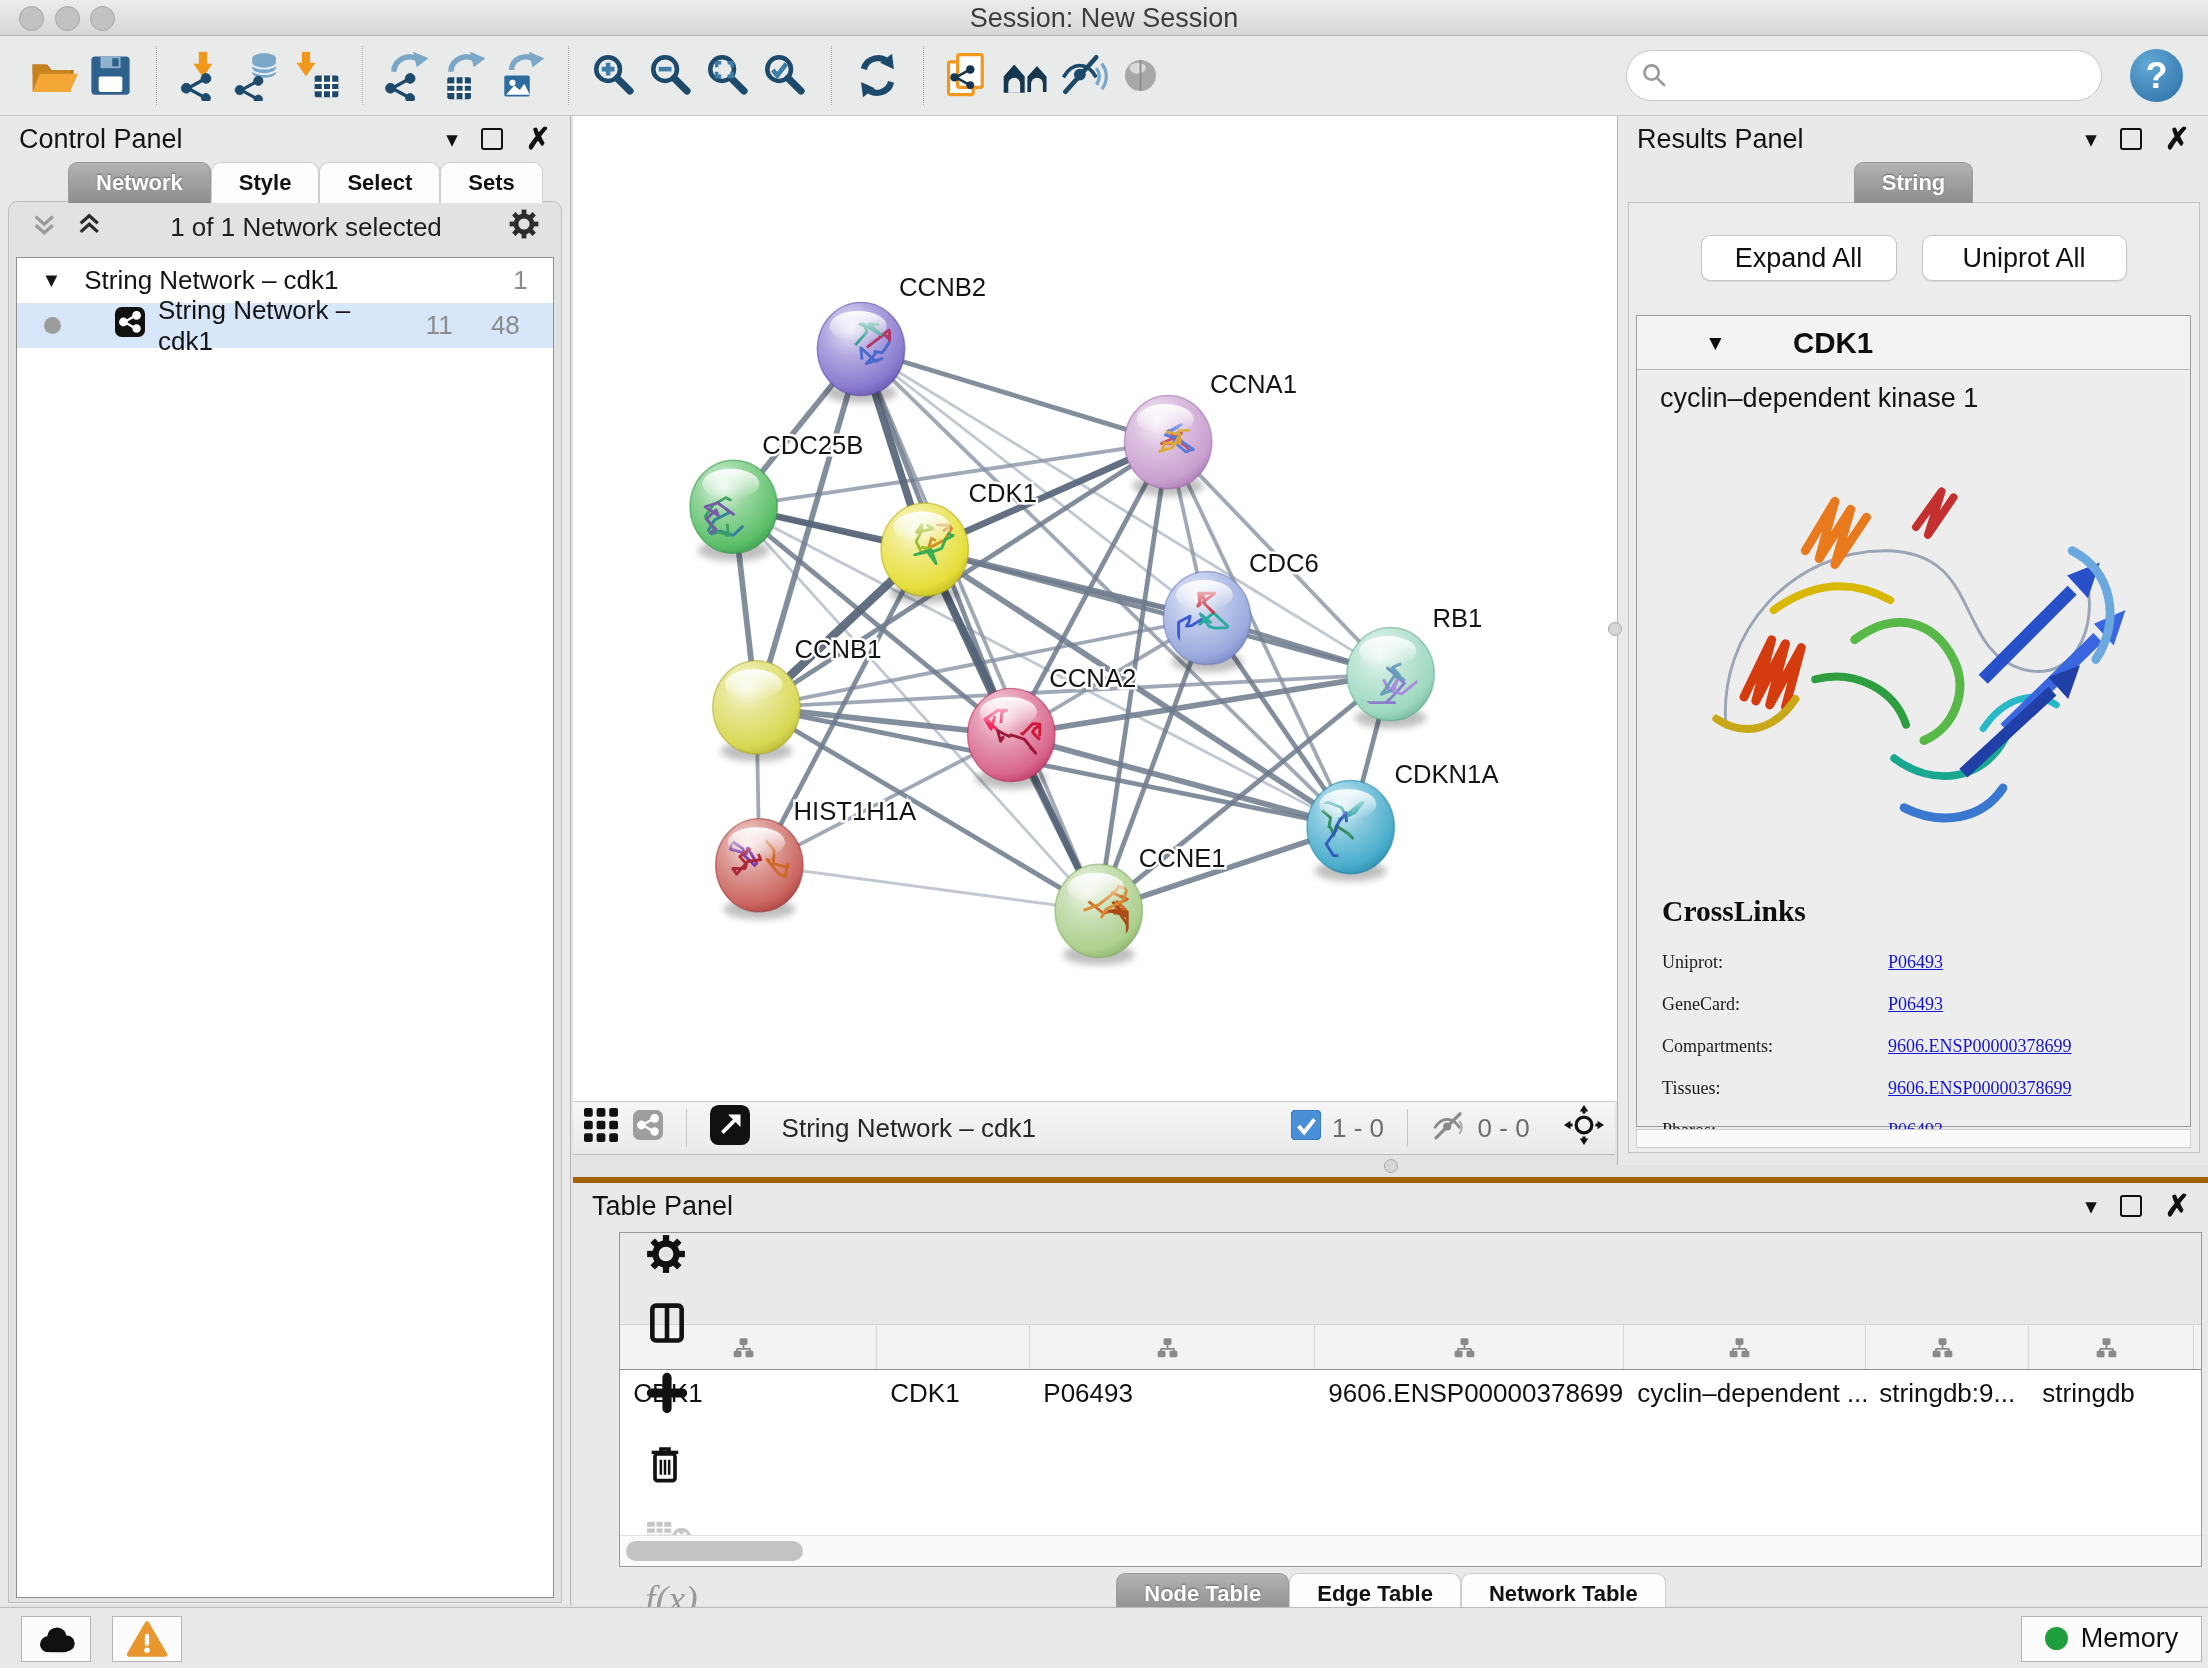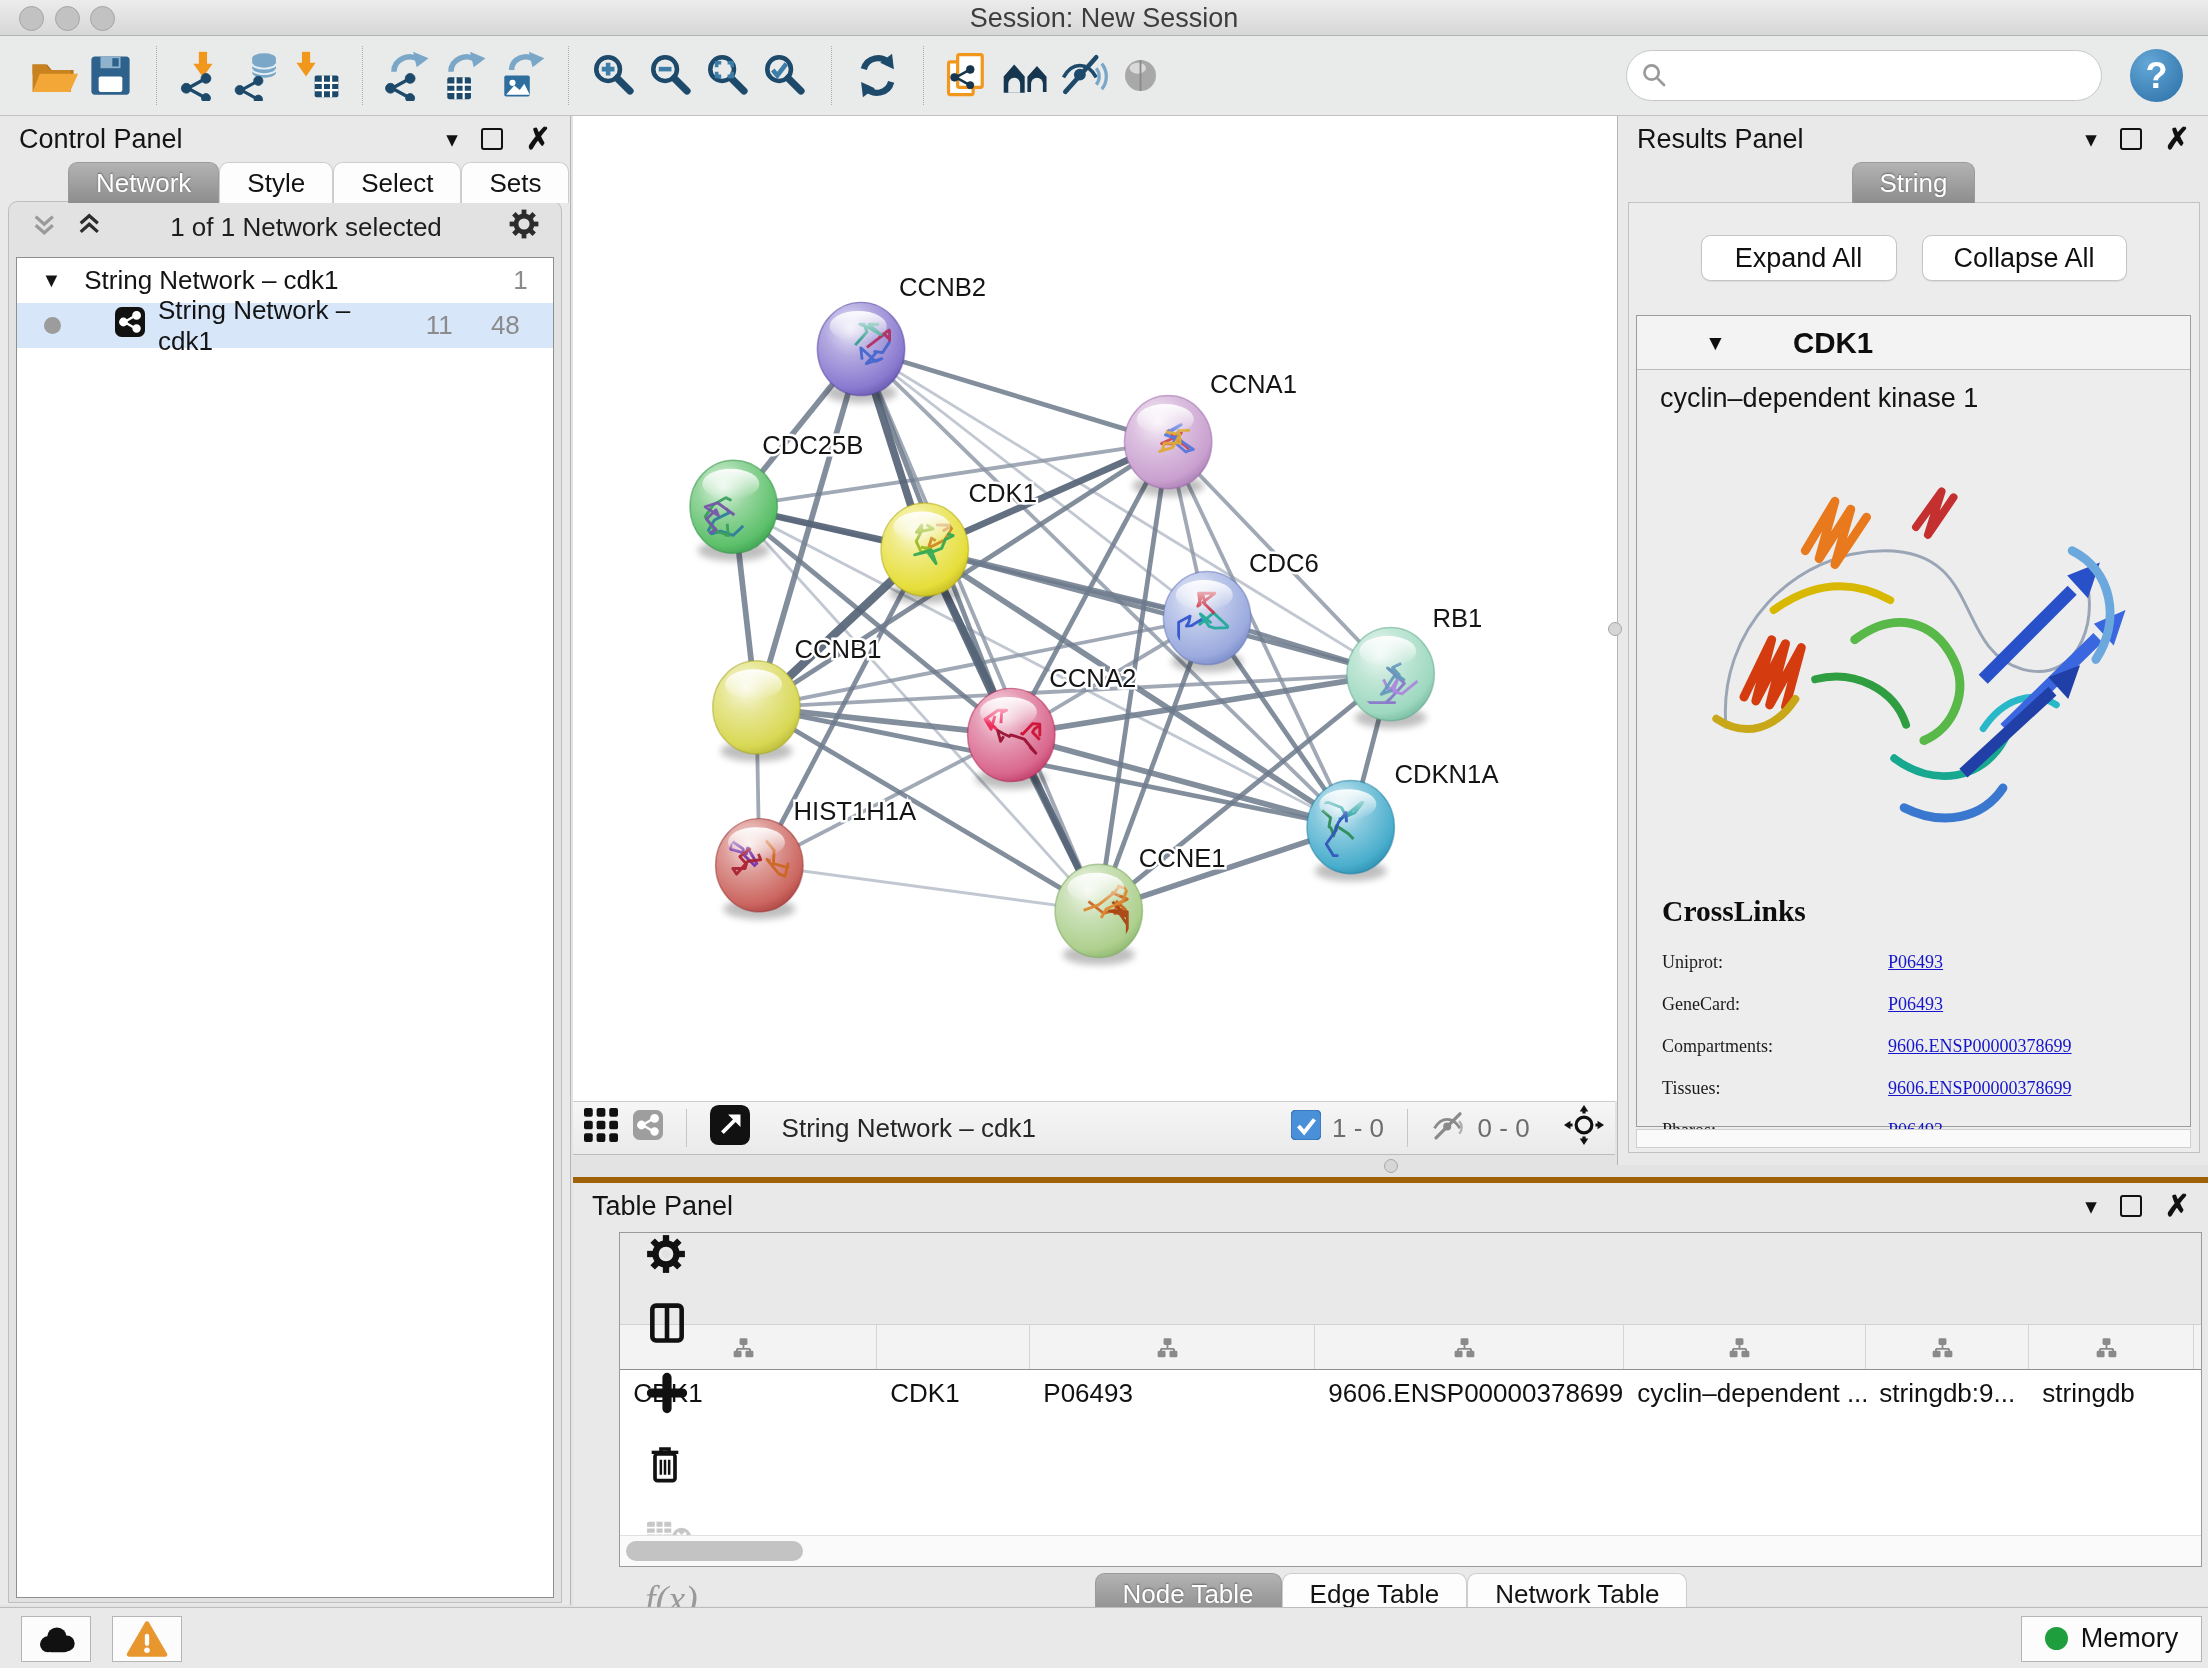--- a/index.html
+++ b/index.html
@@ -19,21 +19,21 @@
   .search svg{width:28.5px;height:28.5px;margin-right:9.5px;}
   .search input{flex:1;border:none;outline:none;font-size:25px;font-family:inherit;background:none;}
   .helpbtn{width:53px;height:53px;border-radius:50%;background:radial-gradient(circle at 35% 28%,#63a8d6,#2a6ea6);color:#fff;font-size:36px;font-weight:bold;display:flex;align-items:center;justify-content:center;border:none;}
   
   .phead{height:46px;display:flex;align-items:center;padding:0 19px;font-size:27px;color:#141414;}
   .picons{margin-left:auto;display:flex;gap:23px;align-items:center;}
   .pcaret{font-size:23px;color:#111;}
   .pbox{width:18px;height:18px;border:2.9px solid #111;border-radius:2.9px;}
   .pclose{font-size:30px;font-weight:bold;color:#111;line-height:1;}
   .tabs{display:flex;}
-  .tab{height:40px;padding:0 27px;background:#fdfdfd;border:1px solid #cdcdcd;border-bottom:none;border-radius:9.5px 9.5px 0 0;font-size:26px;color:#121212;display:flex;align-items:center;}
+  .tab{height:40px;padding:0 27px;background:#fdfdfd;border:1px solid #cdcdcd;border-bottom:none;border-radius:9.5px 9.5px 0 0;font-size:22px;color:#121212;display:flex;align-items:center;font-weight:bold;}
   .tab.active{background:linear-gradient(#b3b3b3,#8d8d8d);color:#fff;text-shadow:0 -1px 1.9px rgba(0,0,0,.4);border-color:#9b9b9b;}
   .btn{background:#fff;border:1px solid #c4c4c4;border-radius:9.5px;font-size:27px;height:46px;display:flex;align-items:center;justify-content:center;color:#101010;box-shadow:0 1px 1px rgba(0,0,0,.08);}
   
   .cpanel{position:absolute;left:0;top:116px;width:571px;height:1489px;background:#e9e9e9;border-right:1px solid #b5b5b5;box-sizing:border-box;}
   .cpanel .tabs{padding-left:68px;position:relative;z-index:2;}
   .ccard{position:absolute;left:7.6px;right:7.6px;top:85px;bottom:1.9px;background:#e2e2e2;border:1px solid #bdbdbd;border-radius:9.5px 9.5px 0 0;}
   .listbar{height:51px;display:flex;align-items:center;padding:0 21px;font-size:26px;color:#1e1e1e;gap:17px;}
   .listbar .lbl{flex:1;text-align:center;}
   .netlist{position:absolute;left:7.6px;right:7.6px;top:55px;bottom:3.8px;background:#fff;border:1.9px solid #8e8e8e;}
   .trow{height:45px;display:flex;align-items:center;font-size:26px;color:#141414;}
@@ -672,21 +672,21 @@
         <span class="pbox"></span>
         <span class="pclose">✗</span>
       </span>
     </div>
     <div class="rtab">
         <span class="tab active">String</span>
       </div>
     <div class="rcard">
       <div class="rbtns">
         <button class="btn" style="width:196px;">Expand All</button>
-        <button class="btn" style="width:205px;">Collapse All</button>
+        <button class="btn" style="width:205px;">Uniprot All</button>
       </div>
       <div class="gcard">
         <div class="ghead">
           <span style="font-size:21px;">▼</span>
           <span>CDK1</span>
         </div>
         <div class="gdesc">cyclin–dependent kinase 1</div>
         <svg class="protein" width="514" height="447" viewBox="0 0 520 450">
           <path d="M70,300 C60,200 140,120 230,120 C330,120 300,220 370,240 C430,256 450,180 430,140" stroke="#9aa5b5" stroke-width="3" fill="none"></path>
           <path d="M88,268 L116,210 L100,272 L130,214 L114,276 L146,218 L130,278" stroke="#d43c10" stroke-width="9" fill="none" stroke-linecap="round" stroke-linejoin="round"></path>

